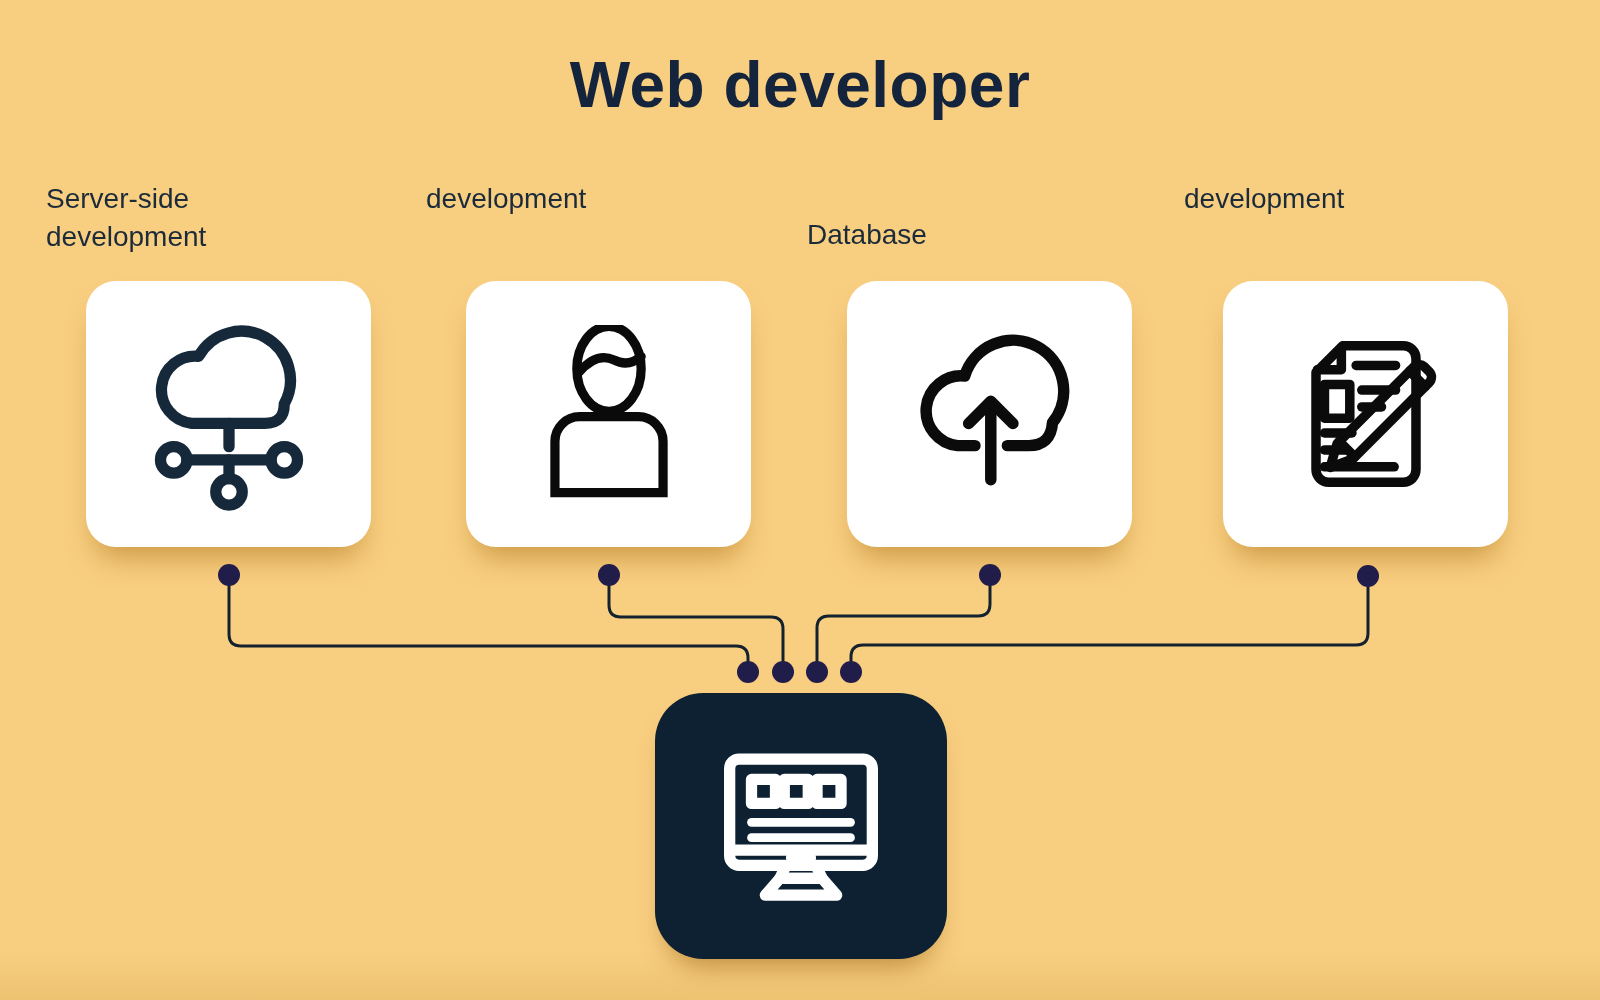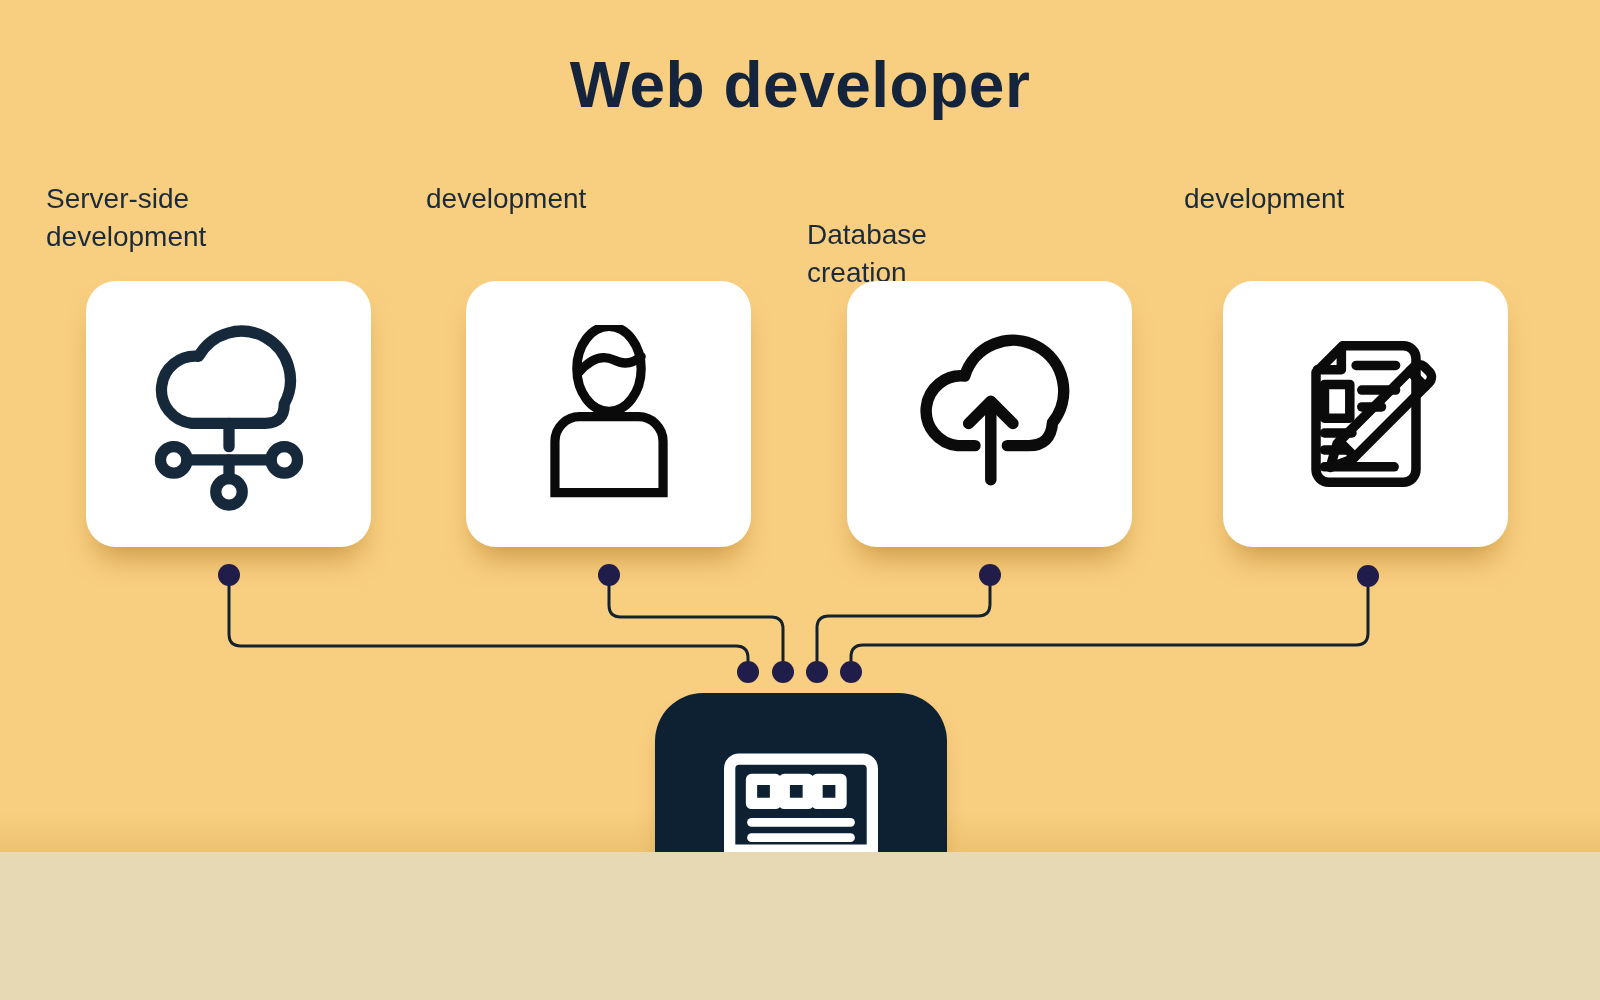--- a/index.html
+++ b/index.html
@@ -1,17 +1,17 @@
 <!DOCTYPE html>
 <html><head>
 <meta charset="utf-8">
 <style>
   html,body{margin:0;padding:0;background:#e8d9b5;}
   .stage{
-    position:relative;width:1600px;height:852px;overflow:hidden;
+    position:relative;width:1600px;height:1000px;overflow:hidden;
     background:linear-gradient(#F8CE80 0%, #F8CE80 95%, #edc372 100%);
     font-family:"Liberation Sans", sans-serif;
   }
   .title{
     position:absolute;top:48px;left:0;width:1600px;text-align:center;
     font-size:64px;font-weight:bold;color:#13243C;letter-spacing:0.5px;
   }
   .node-label{
     position:absolute;top:180px;width:364px;text-align:left;
     font-size:28px;line-height:38px;color:#1C2B3A;
@@ -42,21 +42,20 @@
 
   <div class="node-label lbl-1">
     <div>Server-side</div>
     <div>development</div>
   </div>
   <div class="node-label lbl-2">
     <div>development</div>
   </div>
   <div class="node-label lbl-3">
     <div>Database</div>
-    <div>creation</div>
   </div>
   <div class="node-label lbl-4">
     <div>development</div>
   </div>
 
   <div class="card card-1">
     <svg class="icon" width="188" height="204" viewBox="1 2.2 22 26.2" fill="none" stroke="#16293A" stroke-width="1.45" stroke-linecap="round" stroke-linejoin="round">
       <path d="M7.2 16.5 A4.3 4.3 0 1 1 8.1 7.9 A6.2 6.2 0 1 1 19.1 14 Q19.1 16.5 16.6 16.5 Z"></path>
       <path d="M12 16.5 V19.5"></path>
       <path d="M6.6 21.2 H17.4"></path>

